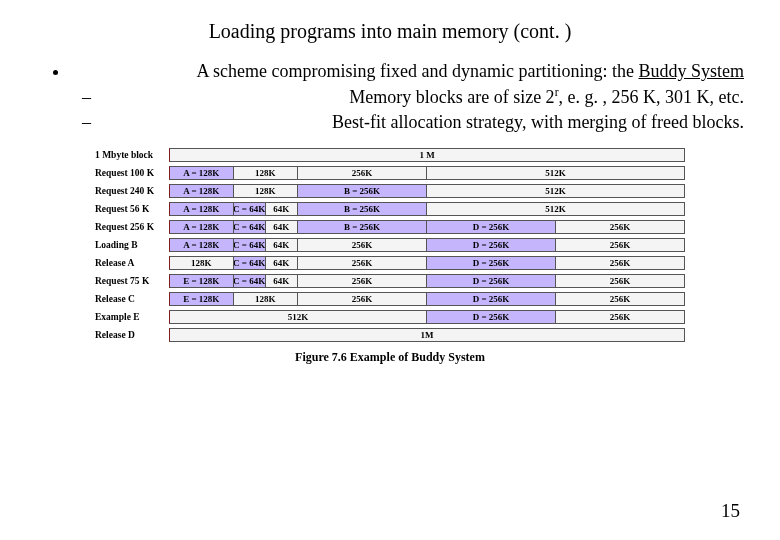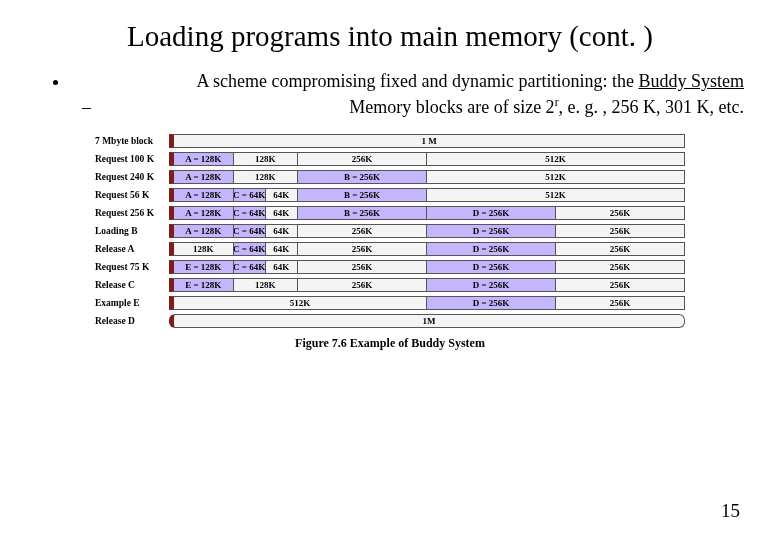--- a/index.html
+++ b/index.html
@@ -13,21 +13,21 @@
     position: relative;
   }
   .slide {
     width: 780px;
     height: 540px;
     padding: 18px 36px 10px 36px;
     position: relative;
   }
   h1.title {
     font-weight: normal;
-    font-size: 29px;
+    font-size: 20px;
     text-align: center;
     margin: 2px 0 16px 0;
   }
   ul.lvl0 {
     margin: 6px 0 8px 0;
     padding-left: 34px;
     font-size: 18px;
     line-height: 1.35;
     text-align: right;
   }
@@ -75,21 +75,21 @@
   }
   .seg {
     border: 1px solid #555;
     border-left: none;
     display: flex;
     align-items: center;
     justify-content: center;
     overflow: hidden;
     white-space: nowrap;
   }
-  .seg:first-child { border-left: 5px solid #7f1d1d; }
+  .seg:first-child { border-left: 1px solid #7f1d1d; }
   .alloc { background: #c4b5fd; }
   .free  { background: #f4f4f4; }
 
   .caption {
     text-align: center;
     font-family: "Times New Roman", serif;
     font-weight: bold;
     font-size: 12px;
     margin-top: 8px;
   }
@@ -108,27 +108,28 @@
 
   <h1 class="title">Loading programs into main memory (cont. )</h1>
 
   <ul class="lvl0">
     <li>
       <span>A scheme compromising fixed and dynamic partitioning:  the </span><span class="underline">Buddy System</span>
       <ul class="lvl1">
         <li>
           <span>Memory blocks are of size 2</span><sup>r</sup><span>, e. g. , 256 K, 301 K, etc.</span>
         </li>
+        <li>Best-fit allocation strategy, with merging of freed blocks.</li>
       </ul>
     </li>
   </ul>
 
   <div class="figure" id="figure">
       <div class="row">
-        <div class="rlabel">7 Mbyte block</div>
+        <div class="rlabel">1 Mbyte block</div>
         <div class="bar">
           <div class="seg free" style="flex: 0 0 100%;">1 M</div>
         </div>
       </div>
       <div class="row">
         <div class="rlabel">Request 100 K</div>
         <div class="bar">
           <div class="seg alloc" style="flex: 0 0 12.5%;">A = 128K</div>
           <div class="seg free" style="flex: 0 0 12.5%;">128K</div>
           <div class="seg free" style="flex: 0 0 25%;">256K</div>
@@ -212,21 +213,21 @@
         <div class="rlabel">Example E</div>
         <div class="bar">
           <div class="seg free" style="flex: 0 0 50%;">512K</div>
           <div class="seg alloc" style="flex: 0 0 25%;">D = 256K</div>
           <div class="seg free" style="flex: 0 0 25%;">256K</div>
         </div>
       </div>
       <div class="row">
         <div class="rlabel">Release D</div>
         <div class="bar">
-          <div class="seg free" style="flex: 0 0 100%; border-radius: 6px;">1M</div>
+          <div class="seg free" style="flex: 0 0 100%;">1M</div>
         </div>
       </div>
     </div>
 
   <div class="caption">Figure 7.6   Example of Buddy System</div>
 
   <div class="pagenum">15</div>
 </div>
 
 </body></html>

